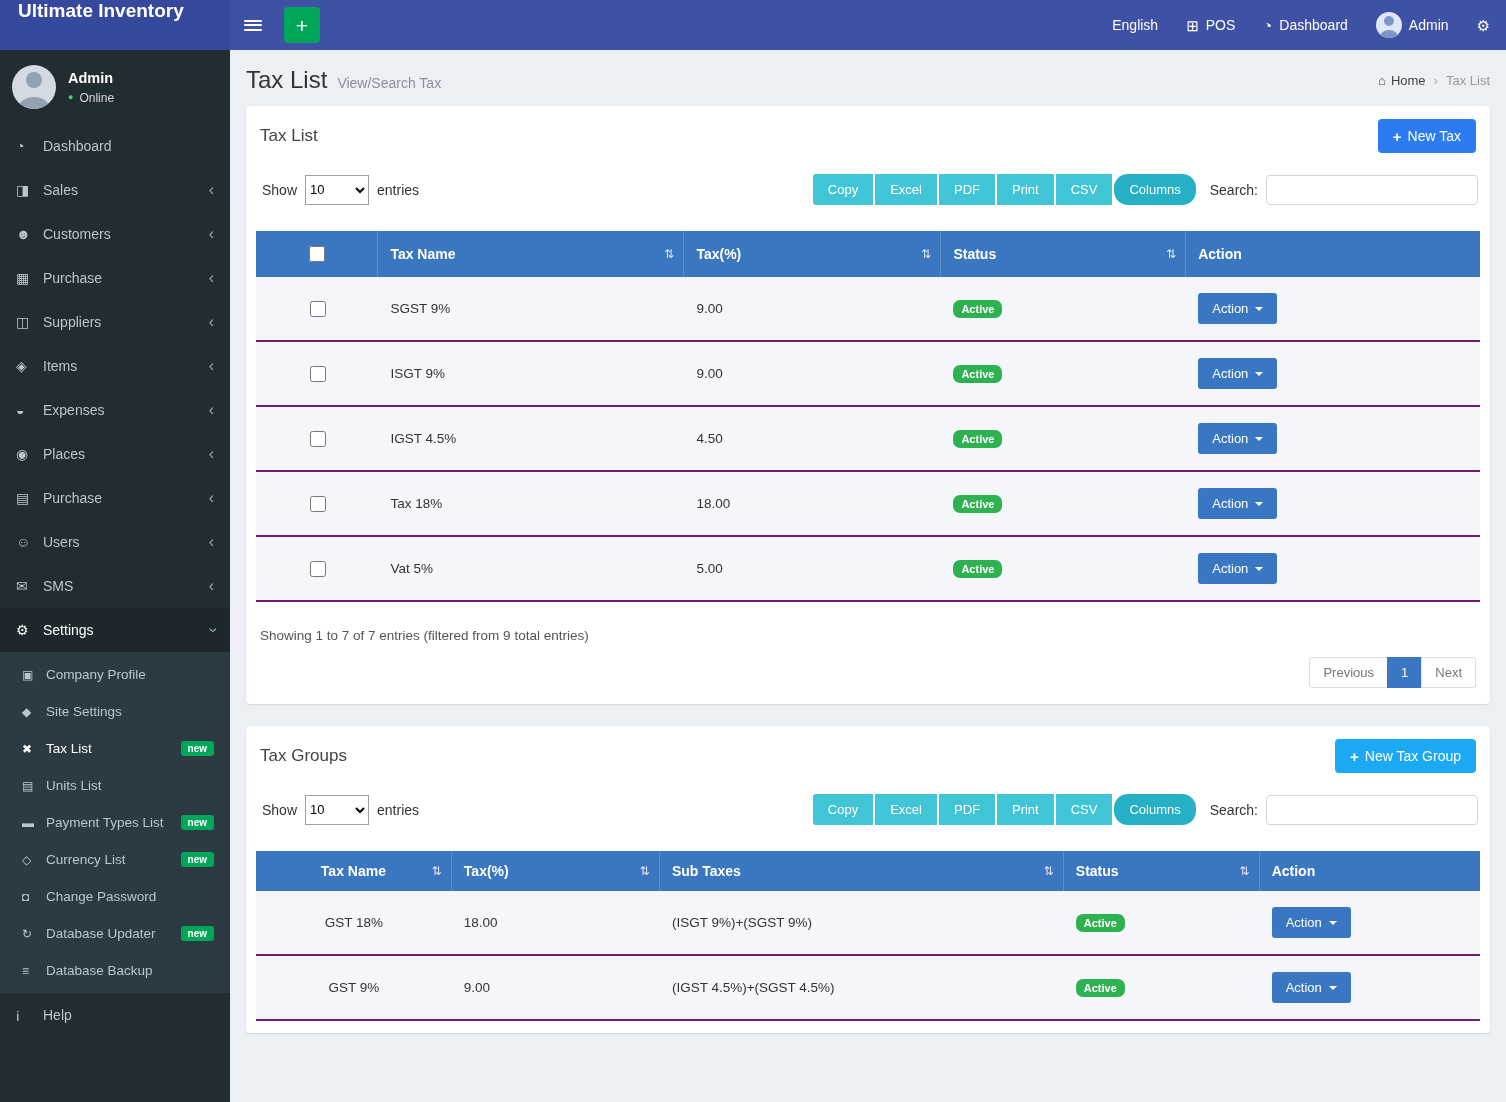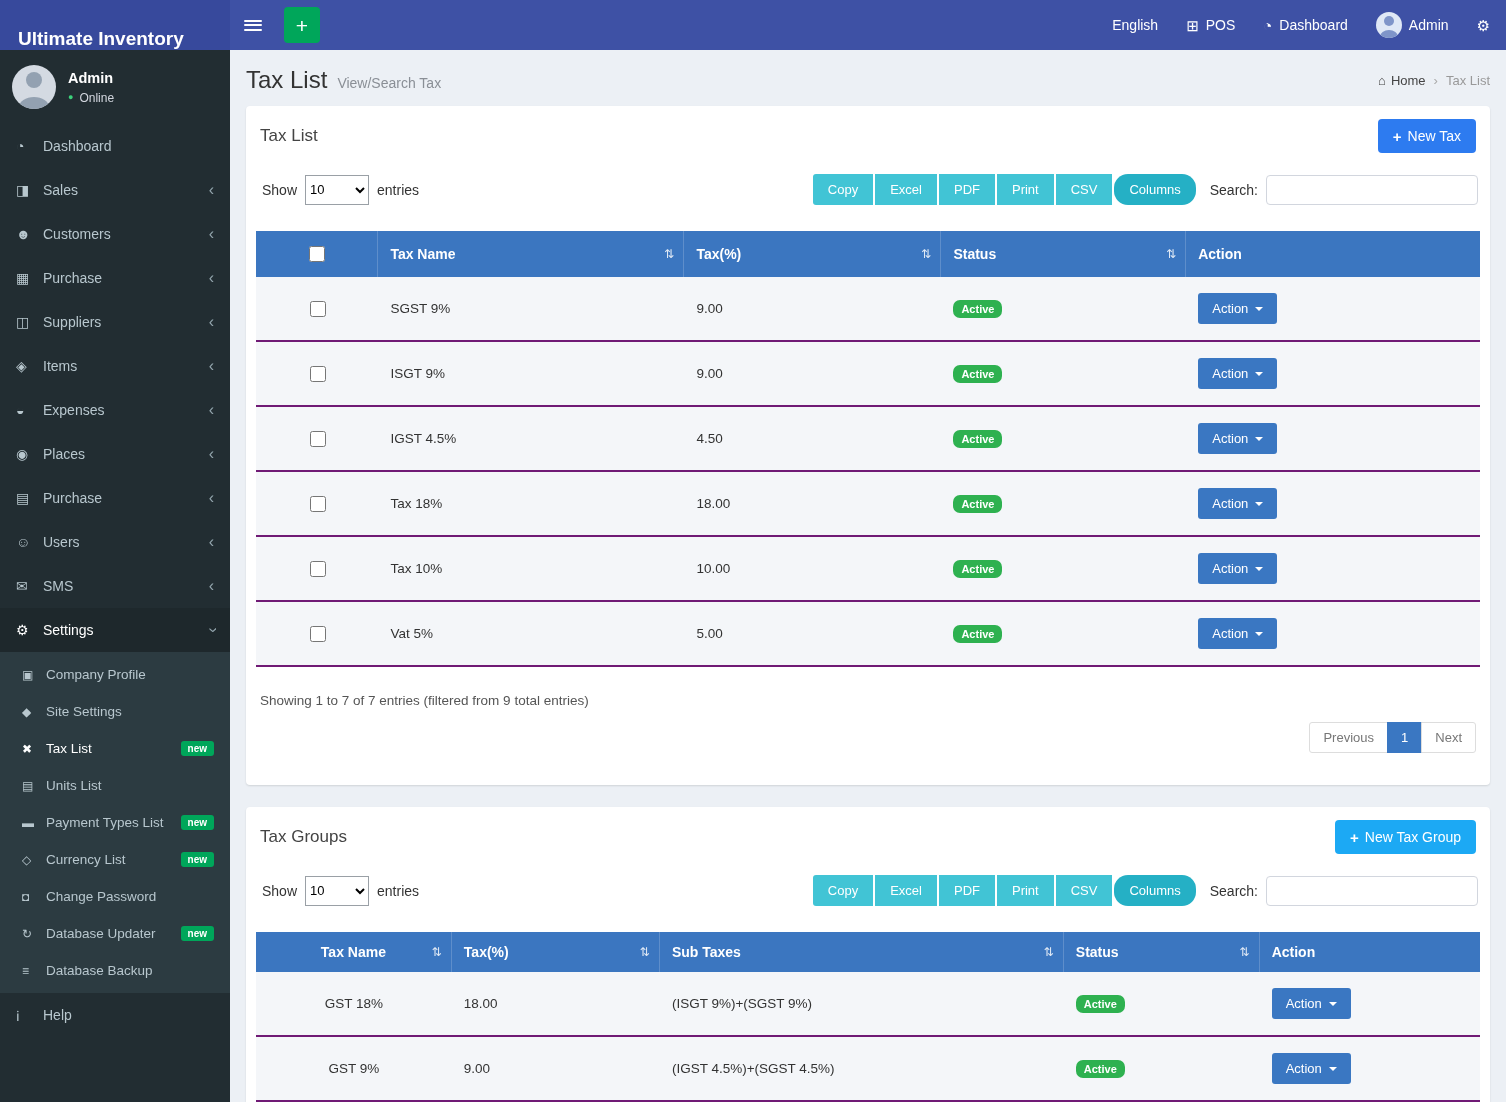--- a/index.html
+++ b/index.html
@@ -6,21 +6,21 @@
   html,body { margin:0; padding:0; }
   body {
     width:1506px; min-height:1102px;
     font-family:"Liberation Sans", sans-serif;
     font-size:14px; color:#333; background:#ecf0f5;
   }
   .app { width:1506px; min-height:1102px; display:flex; flex-direction:column; }
 
   
   .navbar { height:50px; display:flex; align-items:stretch; background:var(--navbar,#3e51a5); color:#fff; flex:0 0 50px; }
-  .brand { flex:0 0 230px; width:230px; background:var(--navbar-brand,#37499c); display:flex; align-items:flex-end; padding-left:18px; font-size:19px; font-weight:bold; }
+  .brand { flex:0 0 230px; width:230px; background:var(--navbar-brand,#37499c); display:flex; align-items:flex-start; padding-left:18px; font-size:19px; font-weight:bold; }
   .hamburger { width:46px; border:none; background:transparent; display:flex; align-items:center; justify-content:center; cursor:pointer; }
   .bars span { display:block; width:18px; height:2px; background:#fff; margin:2.5px 0; border-radius:1px; }
   .add-btn { width:36px; height:36px; align-self:center; margin-left:8px; border:none; border-radius:4px;
              background:var(--add-button,#00a65a); color:#fff; font-size:21px; line-height:1; cursor:pointer; }
   .nav-right { margin-left:auto; display:flex; align-items:center; gap:28px; padding-right:16px; }
   .nav-right a { color:#fff; text-decoration:none; display:flex; align-items:center; gap:7px; font-size:14px; cursor:pointer; }
   .nic { font-size:15px; line-height:1; }
   .avatar-sm { width:26px; height:26px; border-radius:50%; background:#dfe8f6; position:relative; overflow:hidden; display:inline-block; }
   .avatar-sm::before { content:""; position:absolute; top:4px; left:50%; transform:translateX(-50%); width:10px; height:10px; border-radius:50%; background:#7f95c9; }
   .avatar-sm::after  { content:""; position:absolute; bottom:-5px; left:50%; transform:translateX(-50%); width:18px; height:13px; border-radius:50% 50% 0 0; background:#7f95c9; }
@@ -89,21 +89,21 @@
   .sort-ic { position:absolute; right:9px; top:50%; transform:translateY(-50%); font-size:12px; opacity:.85; font-weight:normal; }
   .dt tbody td { background:#f4f6f9; padding:16px 12px; font-size:13.5px; color:#333; border-bottom:2px solid #701a75; }
   .col-center { text-align:center !important; }
   .cb { width:16px; height:16px; cursor:pointer; }
 
   .badge-active { display:inline-block; background:var(--active-badge,#2eb150); color:#fff; font-size:11px; font-weight:bold; padding:3px 8px; border-radius:7px; }
   .btn-action { background:var(--action-button,#3a77c2); border:none; color:#fff; font-size:13px; padding:8px 14px; border-radius:3px; cursor:pointer; display:inline-flex; align-items:center; gap:7px; }
   .caret { width:0; height:0; border-left:4px solid transparent; border-right:4px solid transparent; border-top:4px solid #fff; display:inline-block; }
 
   .summary { padding:14px 14px 4px; font-size:13.5px; color:#555; }
-  .pager-row { display:flex; justify-content:flex-end; padding:10px 14px 32px; }
+  .pager-row { display:flex; justify-content:flex-end; padding:10px 14px 16px; }
   .pager { display:flex; }
   .pg { border:1px solid #ddd; background:#fff; color:#777; font-size:13px; padding:7px 13px; margin-left:-1px; cursor:pointer; font-family:inherit; }
   .pg:first-child { border-radius:3px 0 0 3px; margin-left:0; }
   .pg:last-child { border-radius:0 3px 3px 0; }
   .pg.active { background:var(--action-button,#3a77c2); border-color:var(--action-button,#3a77c2); color:#fff; }
 </style>
 </head>
 <body>
 
 <div class="app">
@@ -386,30 +386,20 @@
                 <td>Tax 18%</td>
                 <td>18.00</td>
                 <td><span class="badge-active">Active</span></td>
                 <td><button class="btn-action">
                       <span>Action</span>
                       <span class="caret"></span>
                     </button></td>
               </tr>
               <tr>
                 <td class="col-center"><input type="checkbox" class="cb" style=""></td>
-                <td>Tax 10%</td>
-                <td>10.00</td>
-                <td><span class="badge-active">Active</span></td>
-                <td><button class="btn-action">
-                      <span>Action</span>
-                      <span class="caret"></span>
-                    </button></td>
-              </tr>
-              <tr>
-                <td class="col-center"><input type="checkbox" class="cb" style=""></td>
                 <td>Vat 5%</td>
                 <td>5.00</td>
                 <td><span class="badge-active">Active</span></td>
                 <td><button class="btn-action">
                       <span>Action</span>
                       <span class="caret"></span>
                     </button></td>
               </tr>
             </tbody>
           </table>

